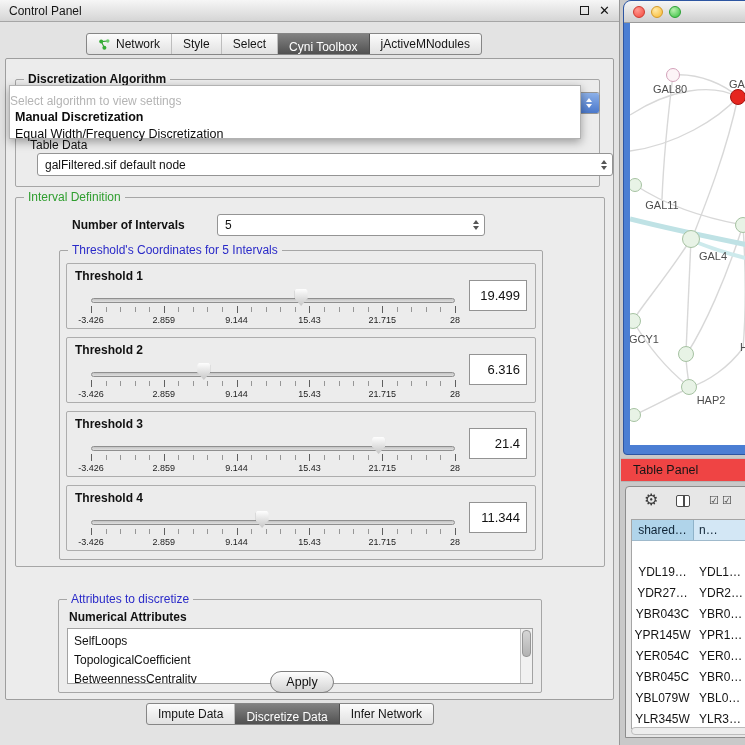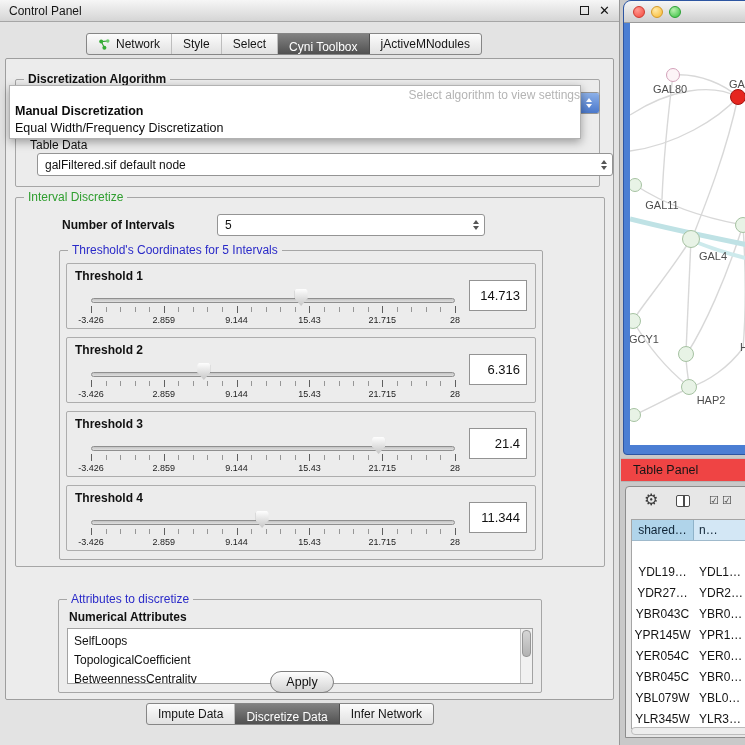--- a/index.html
+++ b/index.html
@@ -41,26 +41,26 @@
   .combo-cap.plaincap{width:17px;}
   .tri-up{width:0;height:0;border-left:3.5px solid transparent;border-right:3.5px solid transparent;border-bottom:4px solid #fff;}
   .tri-down{width:0;height:0;border-left:3.5px solid transparent;border-right:3.5px solid transparent;border-top:4px solid #fff;}
   .tri-up.g{border-bottom-color:#555;}
   .tri-down.g{border-top-color:#555;}
   .algo-combo{left:4px;top:12px;width:580px;height:22px;}
   .td-label{left:14px;top:58px;}
   .td-combo{left:21px;top:73px;width:576px;height:23px;}
 
   .popup{position:absolute;left:3px;top:26px;width:572px;height:54px;background:#fff;border:1px solid #b2b2b2;box-shadow:0 3px 9px rgba(0,0,0,.35);z-index:30;}
-  .popup-header{text-align:right;font-size:12px;color:#b4b4b4;padding-top:2px;}
+  .popup-header{text-align:left;font-size:12px;color:#b4b4b4;padding-top:8px;}
   .popup-item{font-size:12.5px;color:#0d0d0d;padding:1px 0 0 5px;line-height:16px;}
   .popup-item.bold{font-weight:bold;}
 
   .interval-group{left:9px;top:138px;width:590px;height:370px;}
-  .ni-label{left:46px;top:20px;}
+  .ni-label{left:56px;top:20px;}
   .ni-combo{left:201px;top:16px;width:268px;height:22px;}
   .thr-group{left:43px;top:52px;width:484px;height:310px;}
   .thr-container{position:absolute;inset:0;}
   .thr-box{position:absolute;left:6px;width:470px;height:66px;background:#ececec;border:1px solid #adadad;border-radius:2px;}
   .th-label{position:absolute;left:8px;top:5px;font-size:12px;font-weight:bold;color:#111;}
   .th-valuebox{position:absolute;left:402px;top:16px;width:58px;height:31px;background:#fff;border:1px solid #939393;font-size:13px;color:#111;text-align:right;line-height:29px;padding-right:6px;}
   .slider{position:absolute;left:24px;top:24px;width:364px;height:40px;}
   .track{position:absolute;left:0;right:0;top:10px;height:5px;background:linear-gradient(#c3c3c3,#e0e0e0);border:1px solid #8f8f8f;border-radius:3px;}
   .minor-ticks{position:absolute;left:0;right:0;top:19px;height:5px;background-image:repeating-linear-gradient(to right,#969696 0,#969696 1px,transparent 1px,transparent 14.56px);}
   .major-tick{position:absolute;top:18px;width:1px;height:7px;background:#5f5f5f;}
@@ -169,35 +169,35 @@
         </div>
       </div>
 
       <div class="popup">
         <div class="popup-header">Select algorithm to view settings</div>
         <div class="popup-item bold">Manual Discretization</div>
         <div class="popup-item">Equal Width/Frequency Discretization</div>
       </div>
 
       <div class="group interval-group">
-        <span class="group-title green">Interval Discretize</span>
+        <span class="group-title green">Interval Definition</span>
         <span class="plain-label bold ni-label">Number of Intervals</span>
         <div class="combo ni-combo">
           <span class="combo-text">5</span>
           <span class="combo-cap plaincap">
               <i class="tri-up g"></i>
               <i class="tri-down g"></i>
             </span>
         </div>
         <div class="group thr-group">
           <span class="group-title blue">Threshold's Coordinates for 5 Intervals</span>
           <div class="thr-container">
               <div class="thr-box" style="top: 12px;">
     <div class="th-label">Threshold 1</div>
-    <div class="th-valuebox">14.713</div>
+    <div class="th-valuebox">19.499</div>
     <div class="slider">
       <div class="track"></div>
       <div class="minor-ticks"></div>
       <div class="thumb" style="left: calc(57.72% - 6.5px);"></div>
     <span class="major-tick" style="left: 0%;"></span>
                   <span class="tick-label" style="left: 0%;">-3.426</span>
                   <span class="major-tick" style="left: 20%;"></span>
                   <span class="tick-label" style="left: 20%;">2.859</span>
                   <span class="major-tick" style="left: 40%;"></span>
                   <span class="tick-label" style="left: 40%;">9.144</span>

